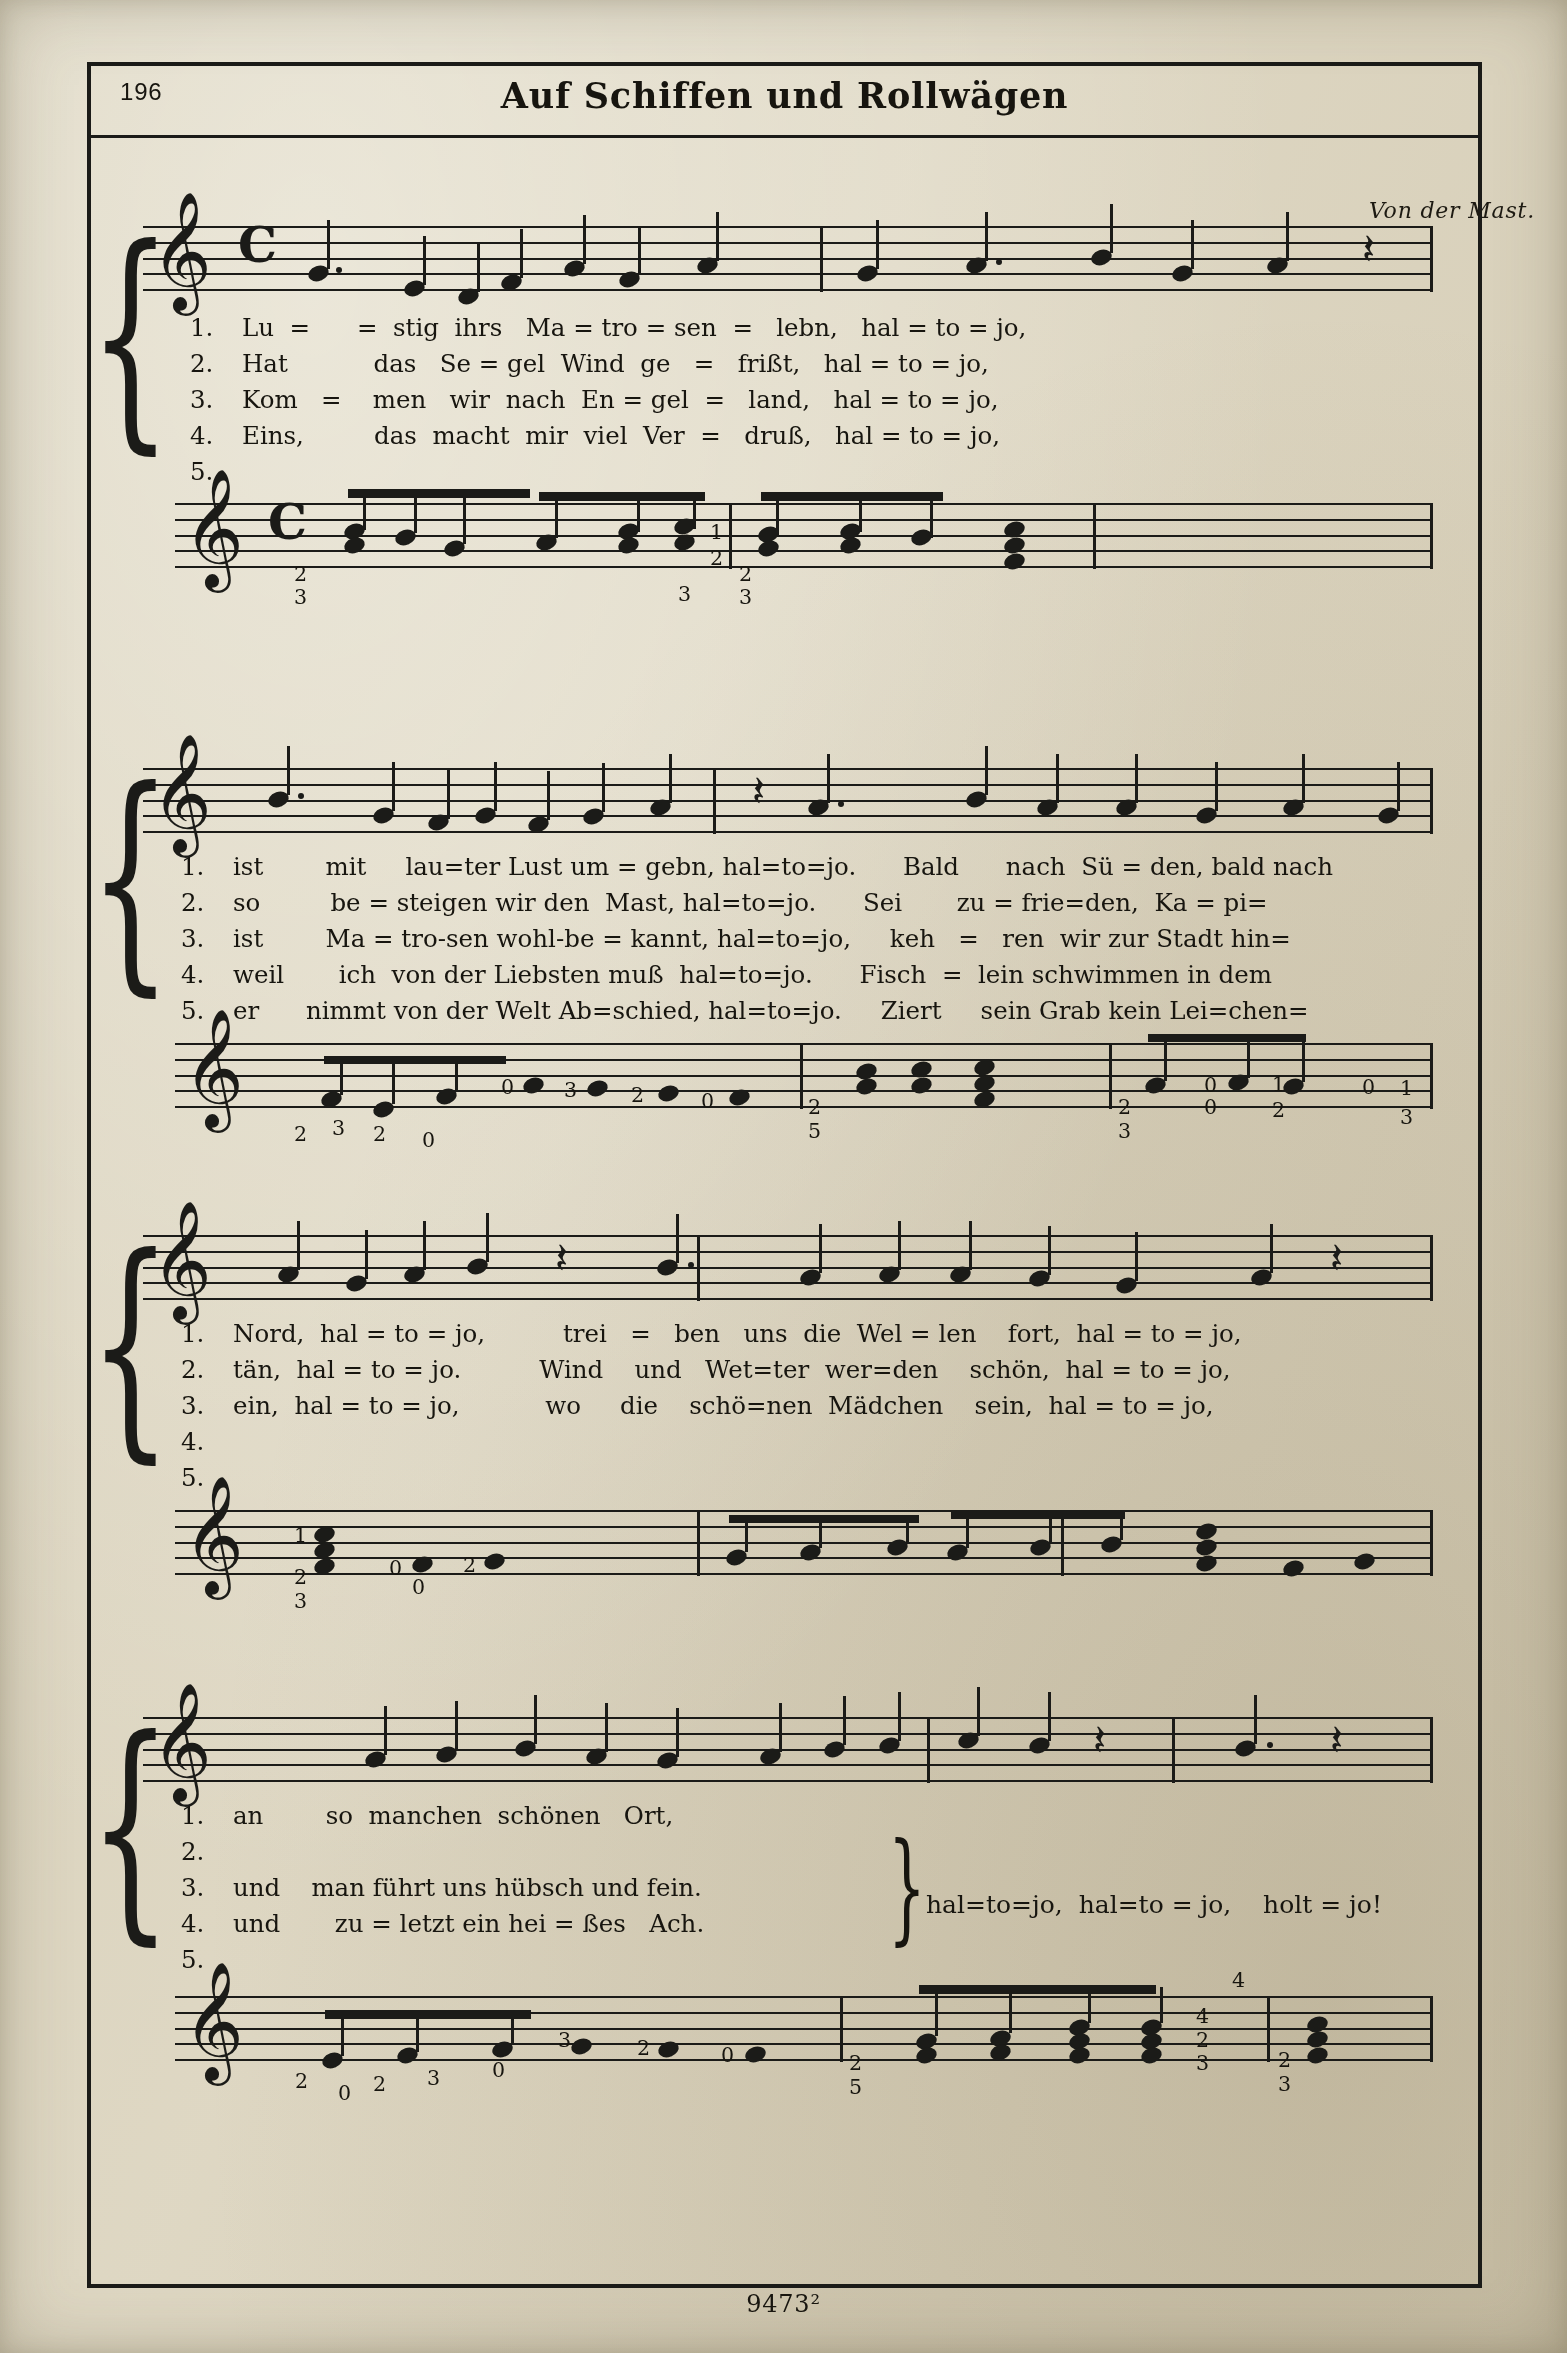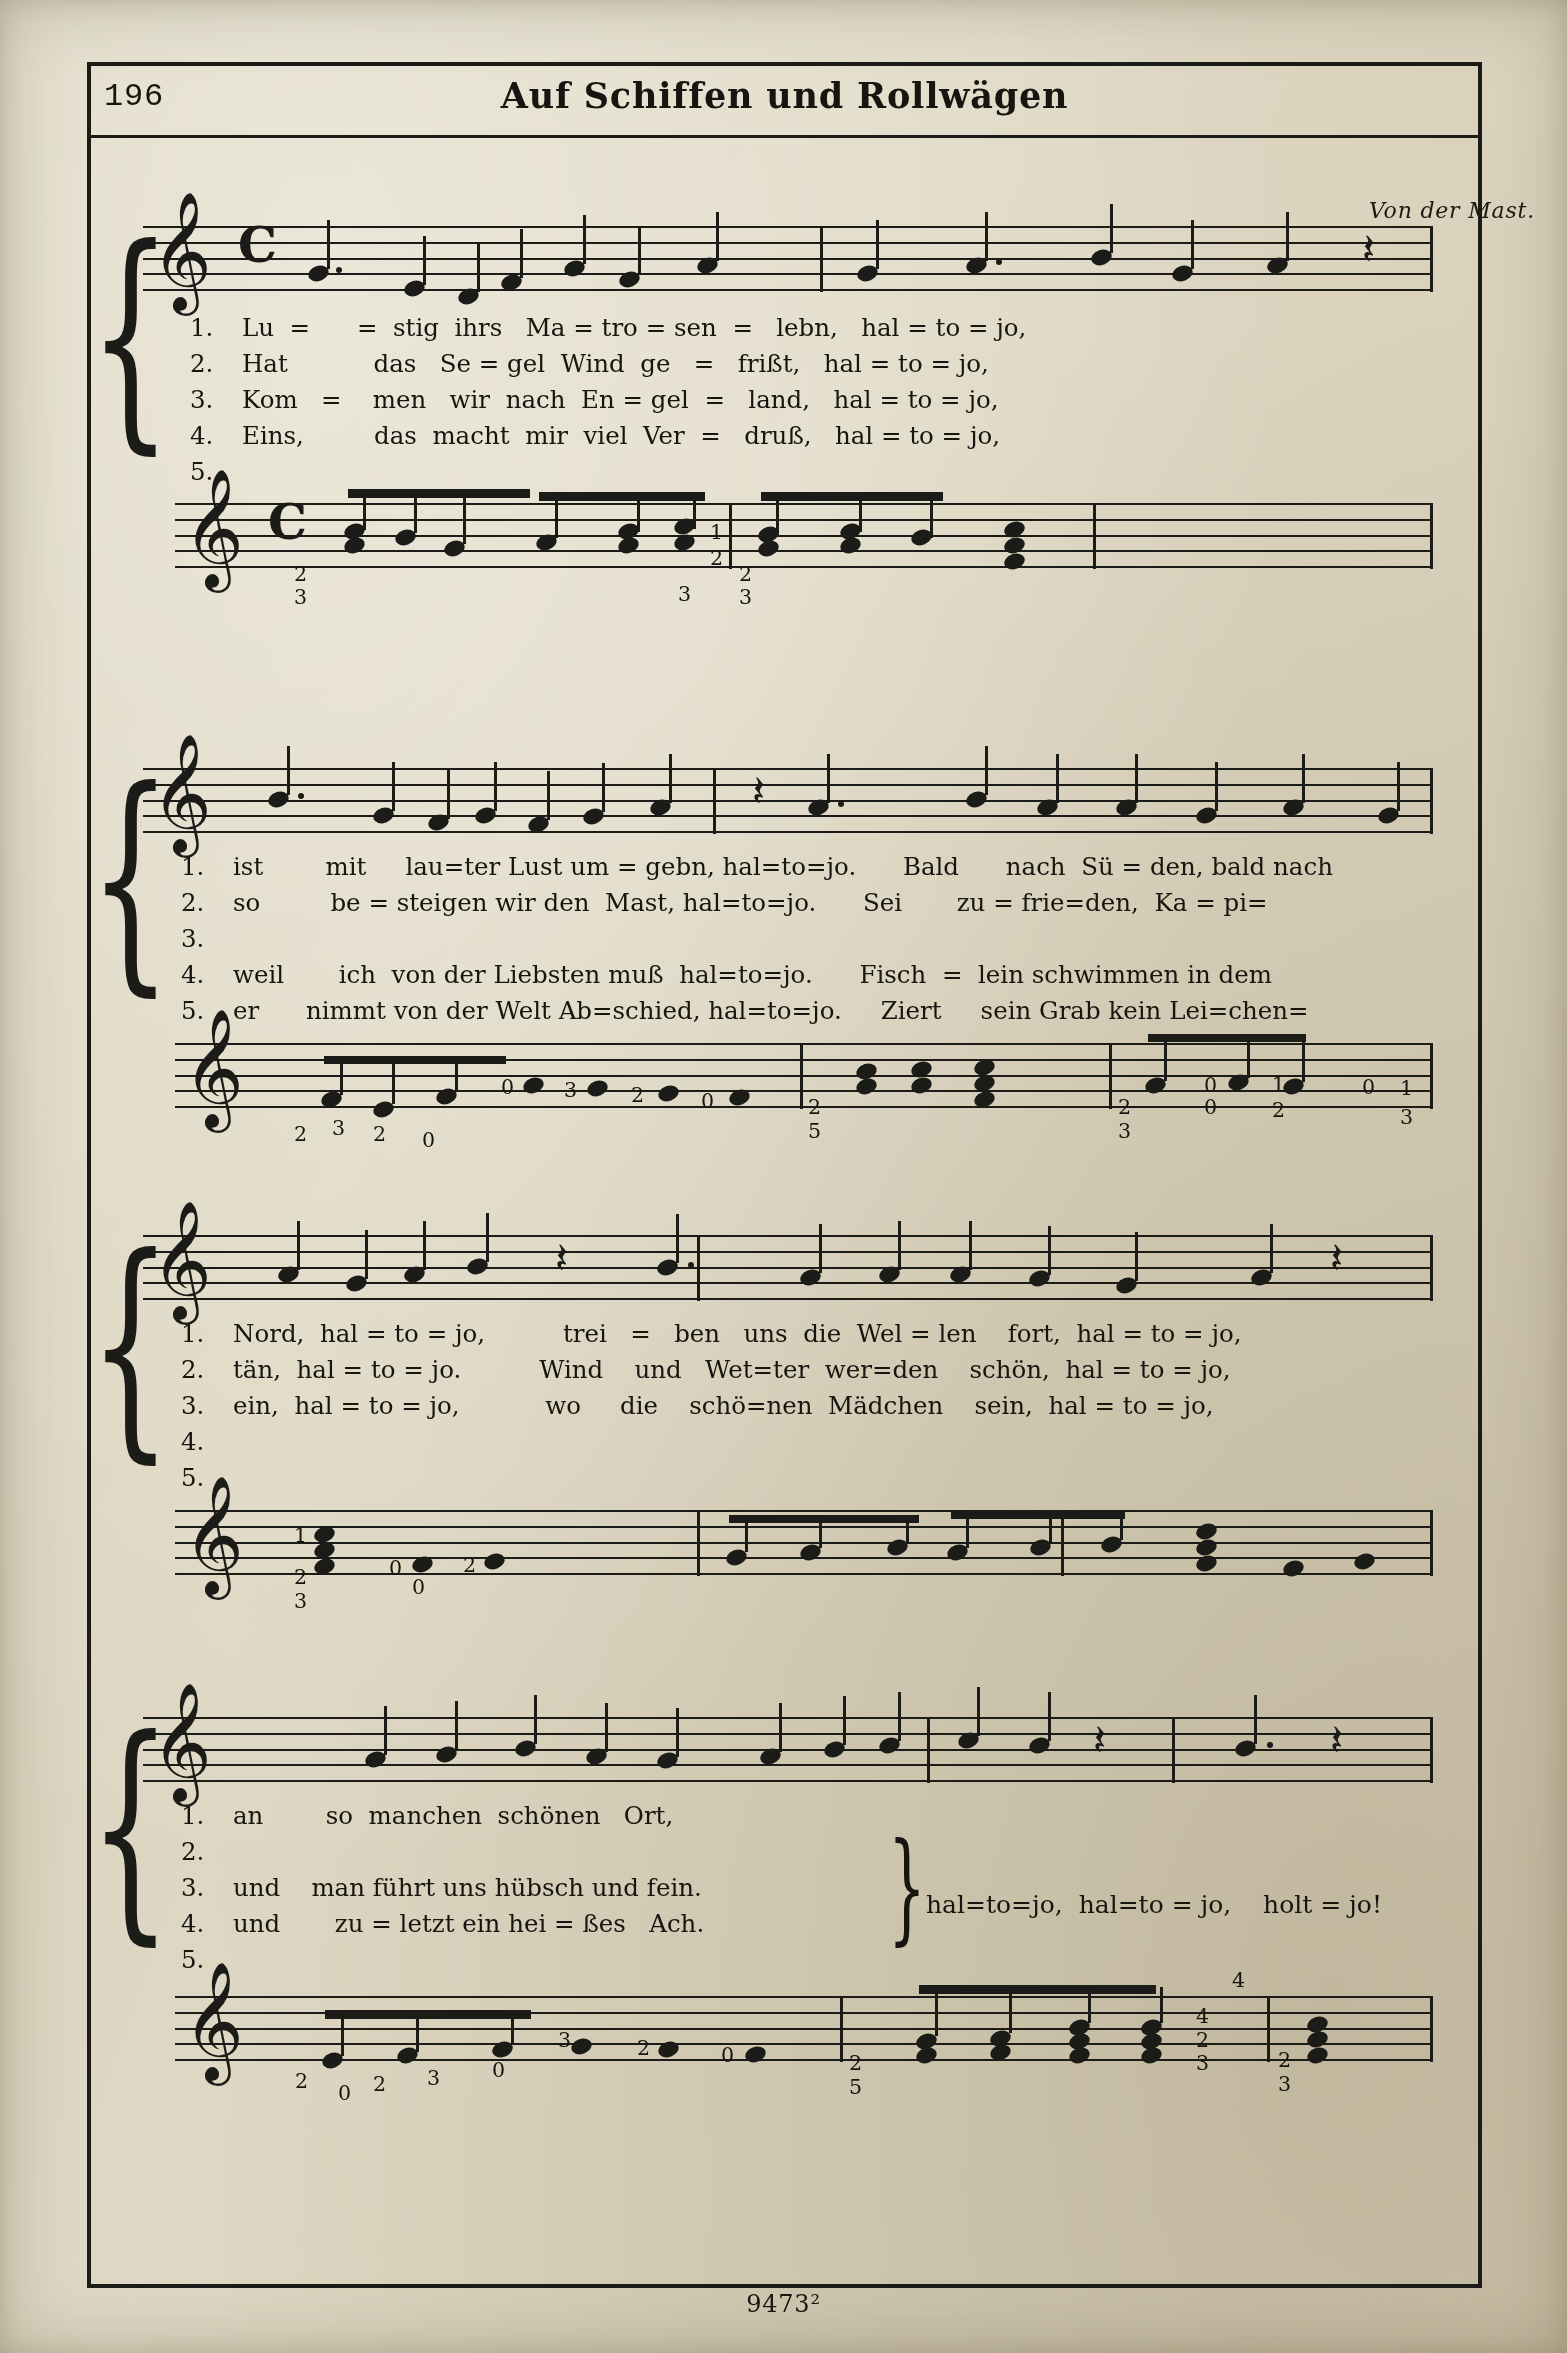--- a/index.html
+++ b/index.html
@@ -48,25 +48,25 @@
     position: absolute;
     left: 87px;
     top: 62px;
     width: 1395px;
     height: 76px;
     border-bottom: 3.2px solid #1b1b18;
     box-sizing: border-box;
   }
   .page-number {
     position: absolute;
-    left: 17px;
+    left: 33px;
     top: 16px;
-    font-size: 32px;
+    font-size: 24px;
     color: #17150f;
-    font-family: Liberation Mono, monospace;
+    font-family: Liberation Sans, sans-serif;
     letter-spacing: 0.8px;
   }
   .running-title {
     position: absolute;
     left: 0;
     right: 0;
     top: 12.7px;
     text-align: center;
     font-size: 35px;
     color: #17150f;
@@ -436,20 +436,21 @@
       <div class="lyric-line">
         <span class="verse-no">1.</span>
         <span class="lyric-text">ist        mit     lau=ter Lust um = gebn, hal=to=jo.      Bald      nach  Sü = den, bald nach</span>
       </div>
       <div class="lyric-line">
         <span class="verse-no">2.</span>
         <span class="lyric-text">so         be = steigen wir den  Mast, hal=to=jo.      Sei       zu = frie=den,  Ka = pi=</span>
       </div>
       <div class="lyric-line">
         <span class="verse-no">3.</span>
+        <span class="lyric-text">ist        Ma = tro-sen wohl-be = kannt, hal=to=jo,     keh   =   ren  wir zur Stadt hin=</span>
       </div>
       <div class="lyric-line">
         <span class="verse-no">4.</span>
         <span class="lyric-text">weil       ich  von der Liebsten muß  hal=to=jo.      Fisch  =  lein schwimmen in dem</span>
       </div>
       <div class="lyric-line">
         <span class="verse-no">5.</span>
         <span class="lyric-text">er      nimmt von der Welt Ab=schied, hal=to=jo.     Ziert     sein Grab kein Lei=chen=</span>
       </div>
     </div>

